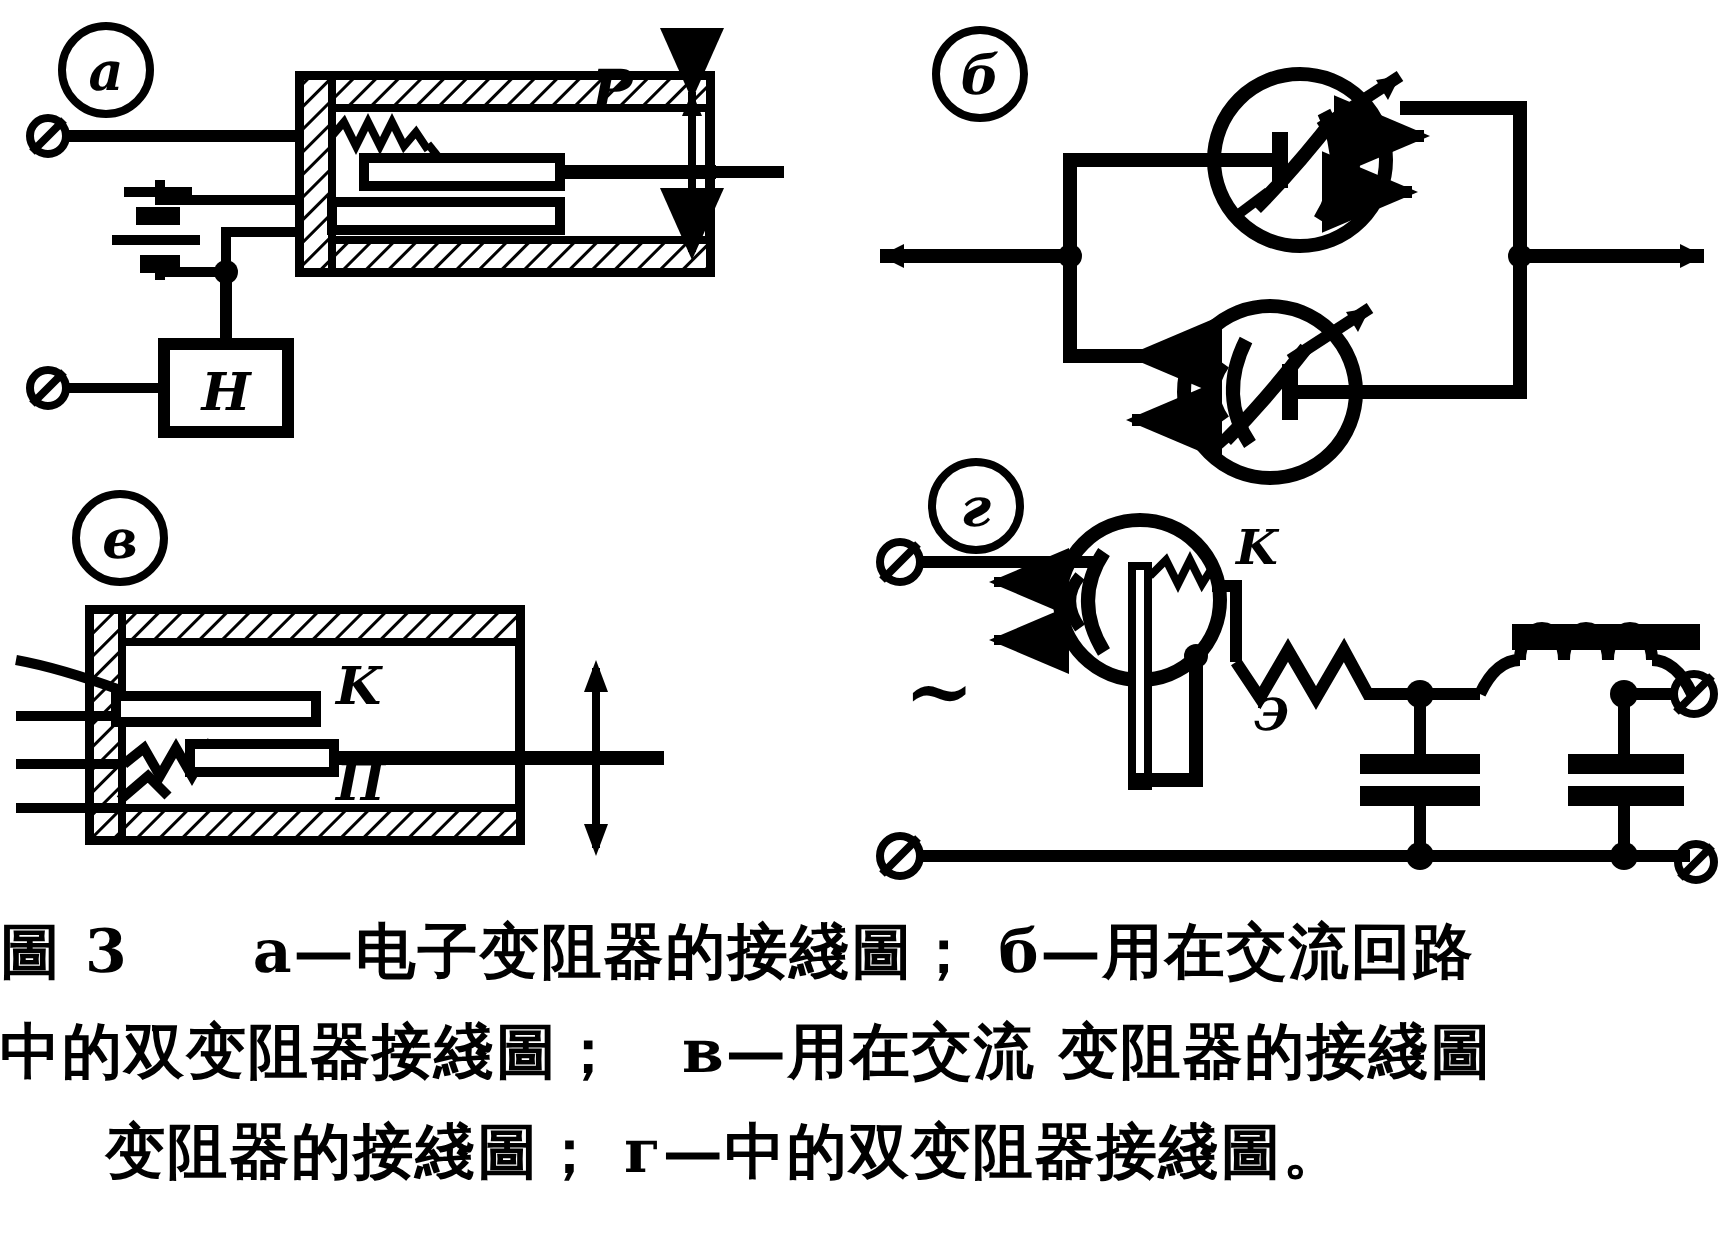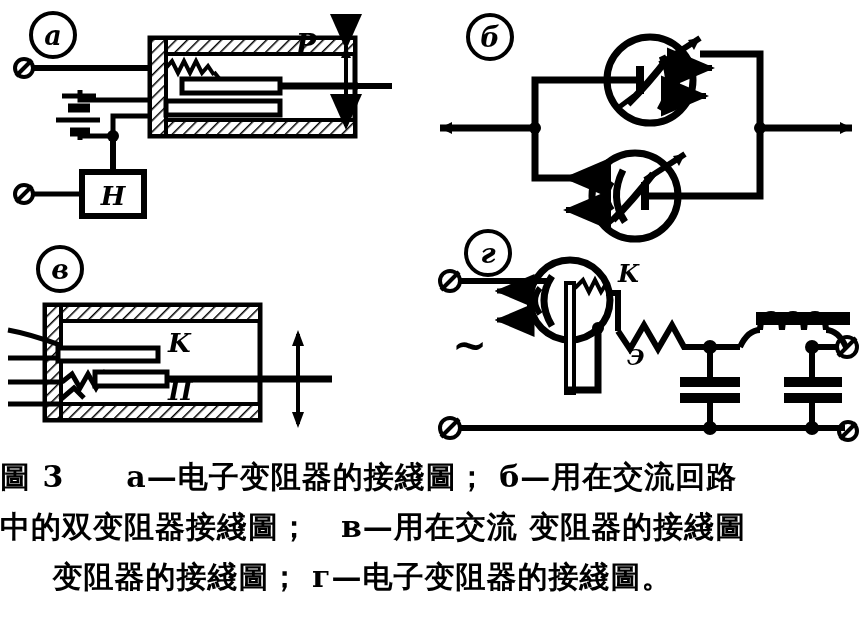--- a/index.html
+++ b/index.html
@@ -287,16 +287,16 @@
       <g>
         <ellipse cx="848" cy="431" rx="9" ry="9" fill="none" stroke="#000" stroke-width="4"></ellipse>
         <line x1="840" y1="439" x2="856" y2="423" stroke="#000" stroke-width="4"></line>
       </g>
     </g>
   </svg>
 
   <div class="caption-block">
     <span class="caption-line">圖 3　　a—电子变阻器的接綫圖； б—用在交流回路</span>
     <span class="caption-line">中的双变阻器接綫圖；　в—用在交流 变阻器的接綫圖</span>
-    <span class="caption-line">变阻器的接綫圖； г—电子变阻器的接綫圖。</span>
+    <span class="caption-line">变阻器的接綫圖； г—中的双变阻器接綫圖。</span>
   </div>
 
 </div>
 
 </body></html>

